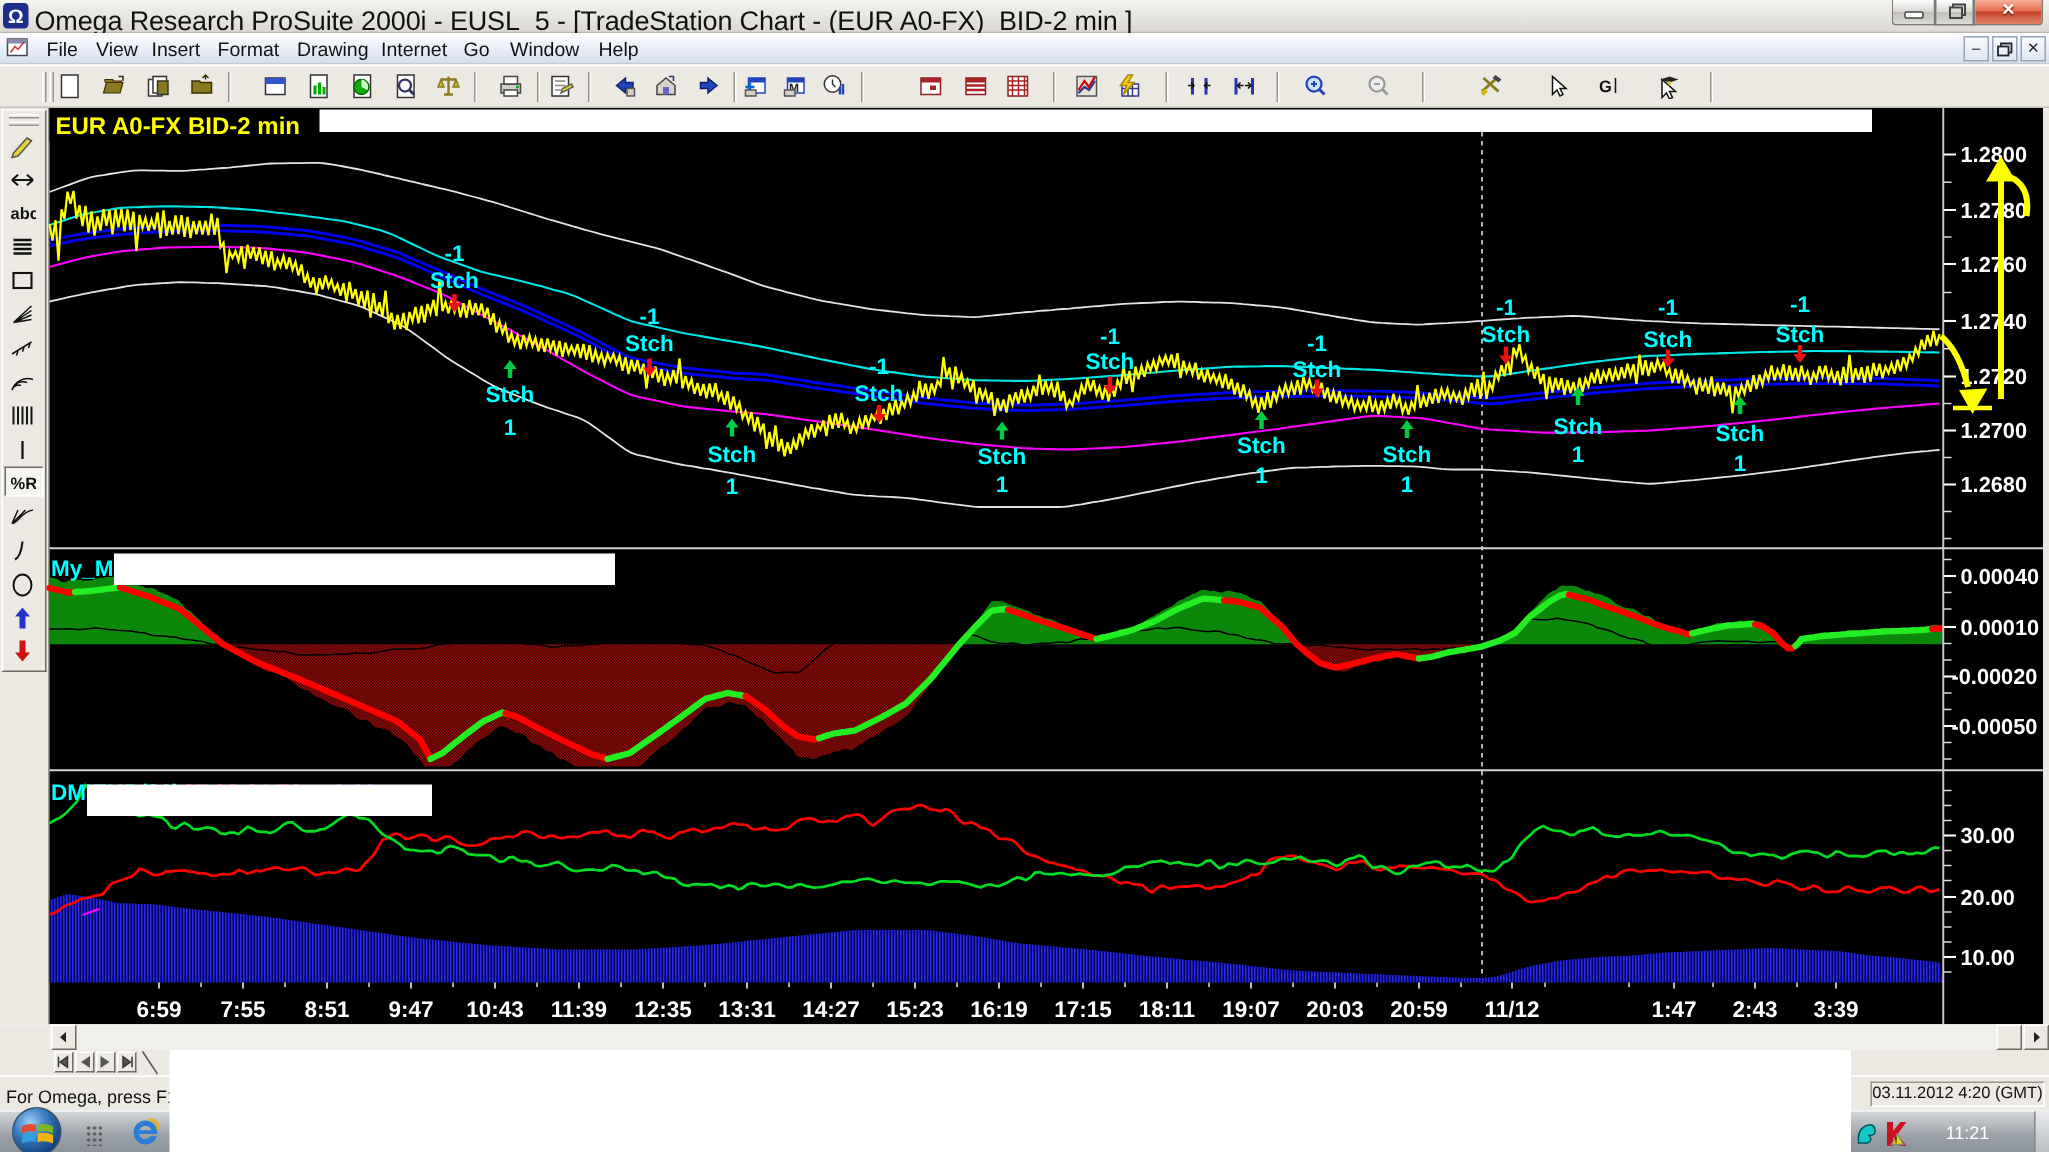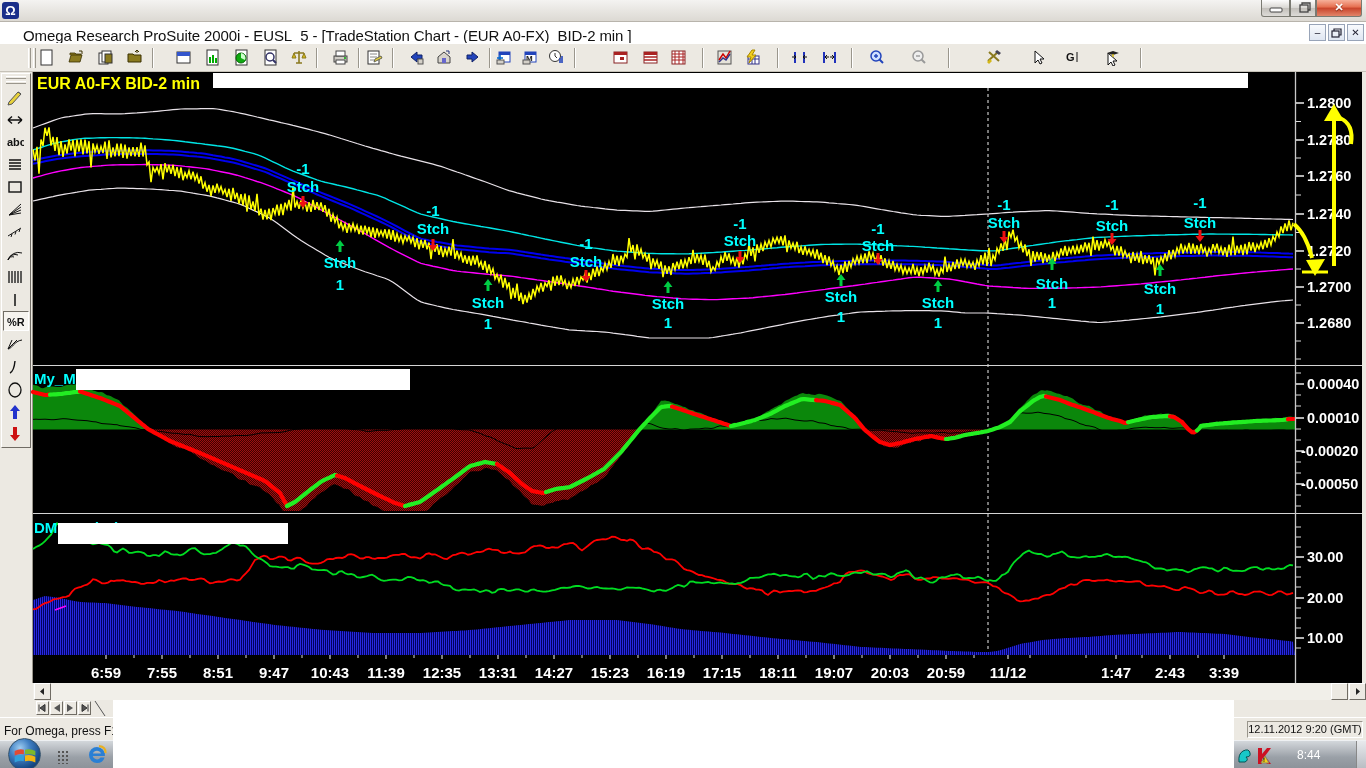--- a/index.html
+++ b/index.html
@@ -1,20 +1,20 @@
 <!DOCTYPE html>
 <html><head><meta charset="utf-8"><style>
 * { margin:0; padding:0; box-sizing:border-box; }
 html,body { width:1366px; height:768px; overflow:hidden; font-family:"Liberation Sans",sans-serif; background:#fff; }
 #root { position:relative; width:1366px; height:768px; }
 #titlebar { position:absolute; left:0; top:0; width:1366px; height:22px;
   background:linear-gradient(#f4f3f1 0%,#e9e7e3 45%,#dcd9d3 100%); border-bottom:1px solid #b8b4ac; }
 #titlebar .ticon { position:absolute; left:2px; top:2px; width:17px; height:17px; background:#1a2f8a;
   border-radius:3px; color:#fff; font-size:13px; font-weight:bold; text-align:center; line-height:17px; }
-#titlebar .ttext { position:absolute; left:23px; top:4px; font-size:15px; color:#111; letter-spacing:-0.1px;margin-top:23px; }
+#titlebar .ttext { position:absolute; left:23px; top:4px; font-size:18px; color:#111; letter-spacing:-0.1px; }
 .wbtn { position:absolute; top:0; height:17px; border:1px solid #7a7a72; border-top:none; }
 #bmin { left:1261px; width:29px; background:linear-gradient(#fdfdfd,#d8d6d2 50%,#c2bfba 51%,#dddbd7); border-bottom-left-radius:3px; }
 #bmax { left:1290px; width:26px; background:linear-gradient(#fdfdfd,#d8d6d2 50%,#c2bfba 51%,#dddbd7); }
 #bclose { left:1316px; width:46px; background:linear-gradient(#f6b09a,#e56d4e 45%,#c8432a 50%,#e2856a); border-bottom-right-radius:3px; }
 .wbtn span { display:block; text-align:center; font-size:11px; line-height:15px; color:#333; }
 #bclose span { color:#fff; font-weight:bold; text-shadow:0 1px 1px #7a2410; }
 #menubar { position:absolute; left:0; top:22px; width:1366px; height:21px;
   background:linear-gradient(#fdfdfe,#e8edf7 55%,#d6deef); border-bottom:1px solid #c4c8d0; }
 #menubar .mi { position:absolute; top:3px; font-size:13px; color:#111; }
 #menubar .micon { position:absolute; left:4px; top:2px; }
@@ -60,20 +60,36 @@
     </div>
 <div class="wbtn" id="bmax">
       <svg width="24" height="15" style="display:block;margin:0 auto">
         <rect x="9" y="5" width="8" height="7" fill="none" stroke="#444" stroke-width="1.3"></rect>
         <path d="M11,5 V3 H19 V10 H17" fill="none" stroke="#444" stroke-width="1.3"></path>
       </svg>
     </div>
 <div class="wbtn" id="bclose">
       <span>✕</span>
     </div>
+<div id="menubar">
+  <svg class="micon" width="16" height="16" viewBox="0 0 16 16">
+        <rect x="1" y="2" width="13" height="11" fill="#fff" stroke="#445"></rect>
+        <rect x="1" y="2" width="13" height="3" fill="#88a"></rect>
+        <path d="M3,11 l3,-4 2,2 4,-5" stroke="#c33" fill="none"></path>
+      </svg>
+  <span class="mi" style="left:31px">File</span>
+      <span class="mi" style="left:64px">View</span>
+  <span class="mi" style="left:101px">Insert</span>
+      <span class="mi" style="left:145px">Format</span>
+  <span class="mi" style="left:198px">Drawing</span>
+      <span class="mi" style="left:254px">Internet</span>
+  <span class="mi" style="left:309px">Go</span>
+      <span class="mi" style="left:340px">Window</span>
+  <span class="mi" style="left:399px">Help</span>
+</div>
 <div class="mdibtn" style="left:1309px">–</div>
 <div class="mdibtn" style="left:1328px">
       <svg width="15" height="15" style="display:block;margin:1px auto 0">
         <rect x="3" y="5" width="7" height="6" fill="none" stroke="#223" stroke-width="1.2"></rect>
         <path d="M5,5 V3 H12 V9 H10" fill="none" stroke="#223" stroke-width="1.2"></path>
       </svg>
     </div>
 <div class="mdibtn" style="left:1347px">✕</div>
 <div id="toolbar">
       <div class="grip"></div>
@@ -537,21 +553,21 @@
         </svg></div>
   <div class="tabbtn" style="left:78px"><svg width="11" height="12">
           <path d="M8,6 l-5,-3.5 v7 Z M9,2.5 v7" stroke="#333" fill="#555" stroke-width="1"></path>
         </svg></div>
   <svg style="position:absolute;left:92px;top:0" width="22" height="17">
         <path d="M3,1 L13,16" stroke="#555" fill="none"></path>
       </svg>
 </div>
 <div id="statusbar">
   <span class="lt">For Omega, press F1</span>
-  <span class="rt">12.11.2012 9:20 (GMT)</span>
+  <span class="rt">03.11.2012 4:20 (GMT)</span>
 </div>
 <div id="taskbar">
   <div id="orb">
         <svg width="24" height="23" viewBox="0 0 20 20">
     <path d="M1,6 Q5,4 9,5 L9,9 Q5,8 1,10 Z" fill="#e14b34"></path>
     <path d="M10,5 Q15,4 19,6 L19,10 Q15,8 10,9 Z" fill="#7db82c"></path>
     <path d="M1,11 Q5,9 9,10 L9,15 Q5,14 1,16 Z" fill="#32a0da"></path>
     <path d="M10,10 Q15,9 19,11 L19,16 Q15,14 10,15 Z" fill="#f3b510"></path>
   </svg>
       </div>
@@ -567,16 +583,16 @@
           <path d="M2,14 Q1,6 6,3 Q12,0 13,5 Q14,9 9,9 Q12,12 8,14 Z" fill="#18c8c8" stroke="#055"></path>
         </svg>
   </div>
   <div style="position:absolute;left:1256px;top:6px;width:17px;height:18px">
     <svg width="17" height="18" viewBox="0 0 17 18">
           <path d="M2,1 h4 v6 l5,-6 h4 l-6,8 6,8 h-4 l-5,-6 v6 h-4 z" fill="#cc1122"></path>
           <path d="M9,9 l4,7 h-8 z" fill="#f2cf1c" stroke="#886"></path>
           <text x="7" y="15" font-size="6" font-weight="bold">!</text>
         </svg>
   </div>
-  <div style="position:absolute;left:1297px;top:7px;font-size:12px;color:#fff">8:44</div>
+  <div style="position:absolute;left:1297px;top:7px;font-size:12px;color:#fff">11:21</div>
   <div style="position:absolute;left:1356px;top:0;width:10px;height:28px;background:linear-gradient(#e8eaed,#b8bcc2);border-left:1px solid #888"></div>
 </div>
 <div id="censor"></div>
 </div>
 </body></html>

